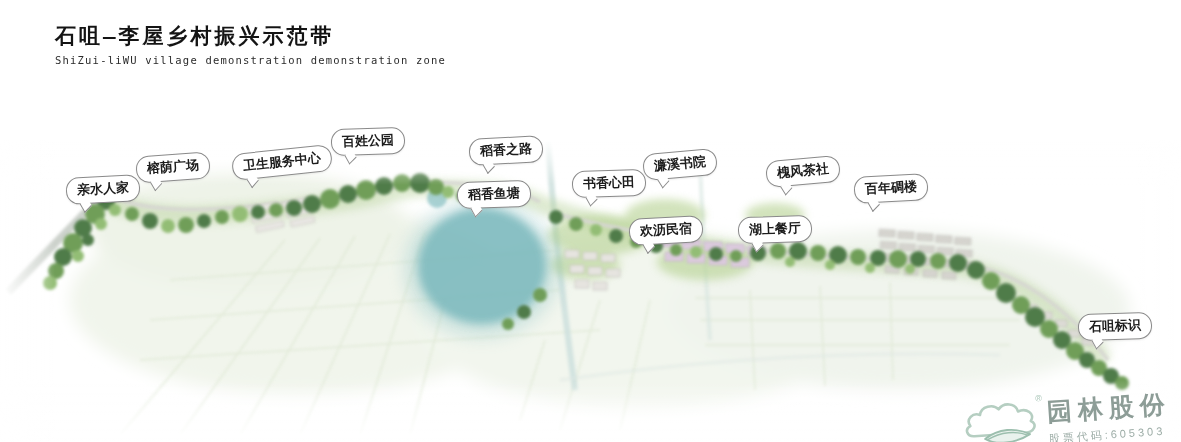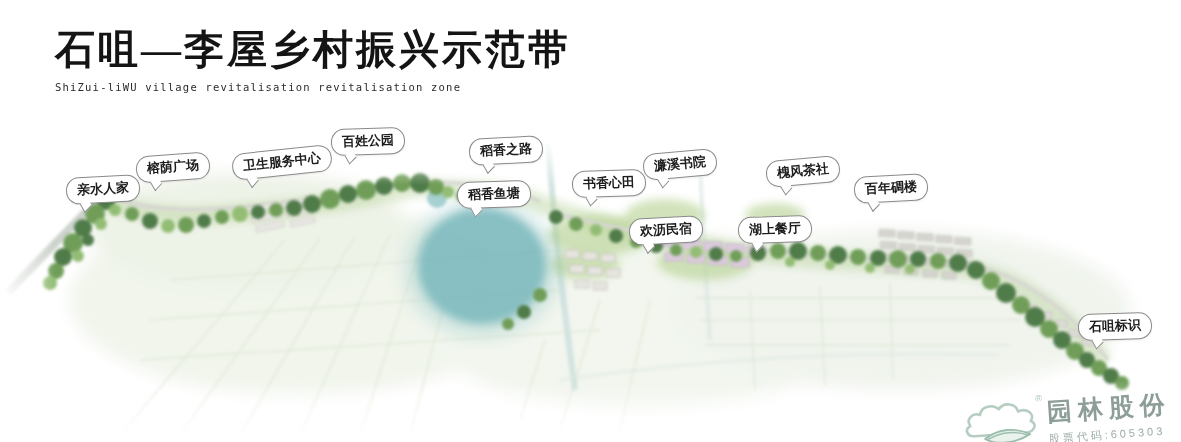--- a/index.html
+++ b/index.html
@@ -2,22 +2,22 @@
 <html><head>
 <meta charset="utf-8">
 <style>
   html,body{margin:0;padding:0;background:#fff;}
   body{width:1181px;height:442px;position:relative;overflow:hidden;
        font-family:"Liberation Sans","DejaVu Sans",sans-serif;}
   .stage{position:absolute;inset:0;}
 
   
   .hdr{position:absolute;left:55px;top:22px;z-index:6;}
-  .hdr h1{margin:0;font-size:40px;font-weight:900;color:#141414;letter-spacing:3px;
-          font-family:Liberation Serif, serif;}
+  .hdr h1{margin:0;font-size:21px;font-weight:900;color:#141414;letter-spacing:3px;
+          font-family:Liberation Mono, monospace;}
   .hdr .sub{margin-top:4px;font-family:"DejaVu Sans Mono","Liberation Mono",monospace;
             font-size:10.5px;color:#2b2b2b;letter-spacing:1.2px;}
 
   
   svg.terrain{position:absolute;left:0;top:0;z-index:1;}
 
   
   .callout{position:absolute;z-index:5;background:#fff;border:1.5px solid #8a8a8a;
            border-radius:13px;padding:3px 10px 4px;white-space:nowrap;
            font-size:13px;font-weight:bold;color:#1d1d1d;
@@ -258,21 +258,21 @@
 
     <rect x="0" y="0" width="1181" height="140" fill="#fff"></rect>
     <rect x="0" y="140" width="1181" height="45" fill="url(#fadeTop)"></rect>
     <rect x="0" y="380" width="1181" height="62" fill="url(#fadeBottom)"></rect>
     <rect x="0" y="0" width="55" height="442" fill="url(#fadeLeft)"></rect>
     <rect x="1138" y="0" width="43" height="442" fill="url(#fadeRight)"></rect>
   </svg>
 
   <header class="hdr">
     <h1>石咀—李屋乡村振兴示范带</h1>
-    <div class="sub">ShiZui-liWU village revitalisation revitalisation zone</div>
+    <div class="sub">ShiZui-liWU village demonstration demonstration zone</div>
   </header>
 
   <div class="callout" style="left:66px;top:176px;--r:-3deg"><span>亲水人家</span></div>
   <div class="callout" style="left:136px;top:154px;--r:-4deg"><span>榕荫广场</span></div>
   <div class="callout" style="left:232px;top:149px;--r:-6deg"><span>卫生服务中心</span></div>
   <div class="callout" style="left:331px;top:128px;--r:-2deg"><span>百姓公园</span></div>
   <div class="callout" style="left:469px;top:137px;--r:-3deg"><span>稻香之路</span></div>
   <div class="callout" style="left:457px;top:181px;--r:-2deg"><span>稻香鱼塘</span></div>
   <div class="callout" style="left:572px;top:170px;--r:-2deg"><span>书香心田</span></div>
   <div class="callout" style="left:643px;top:151px;--r:-5deg"><span>濂溪书院</span></div>

